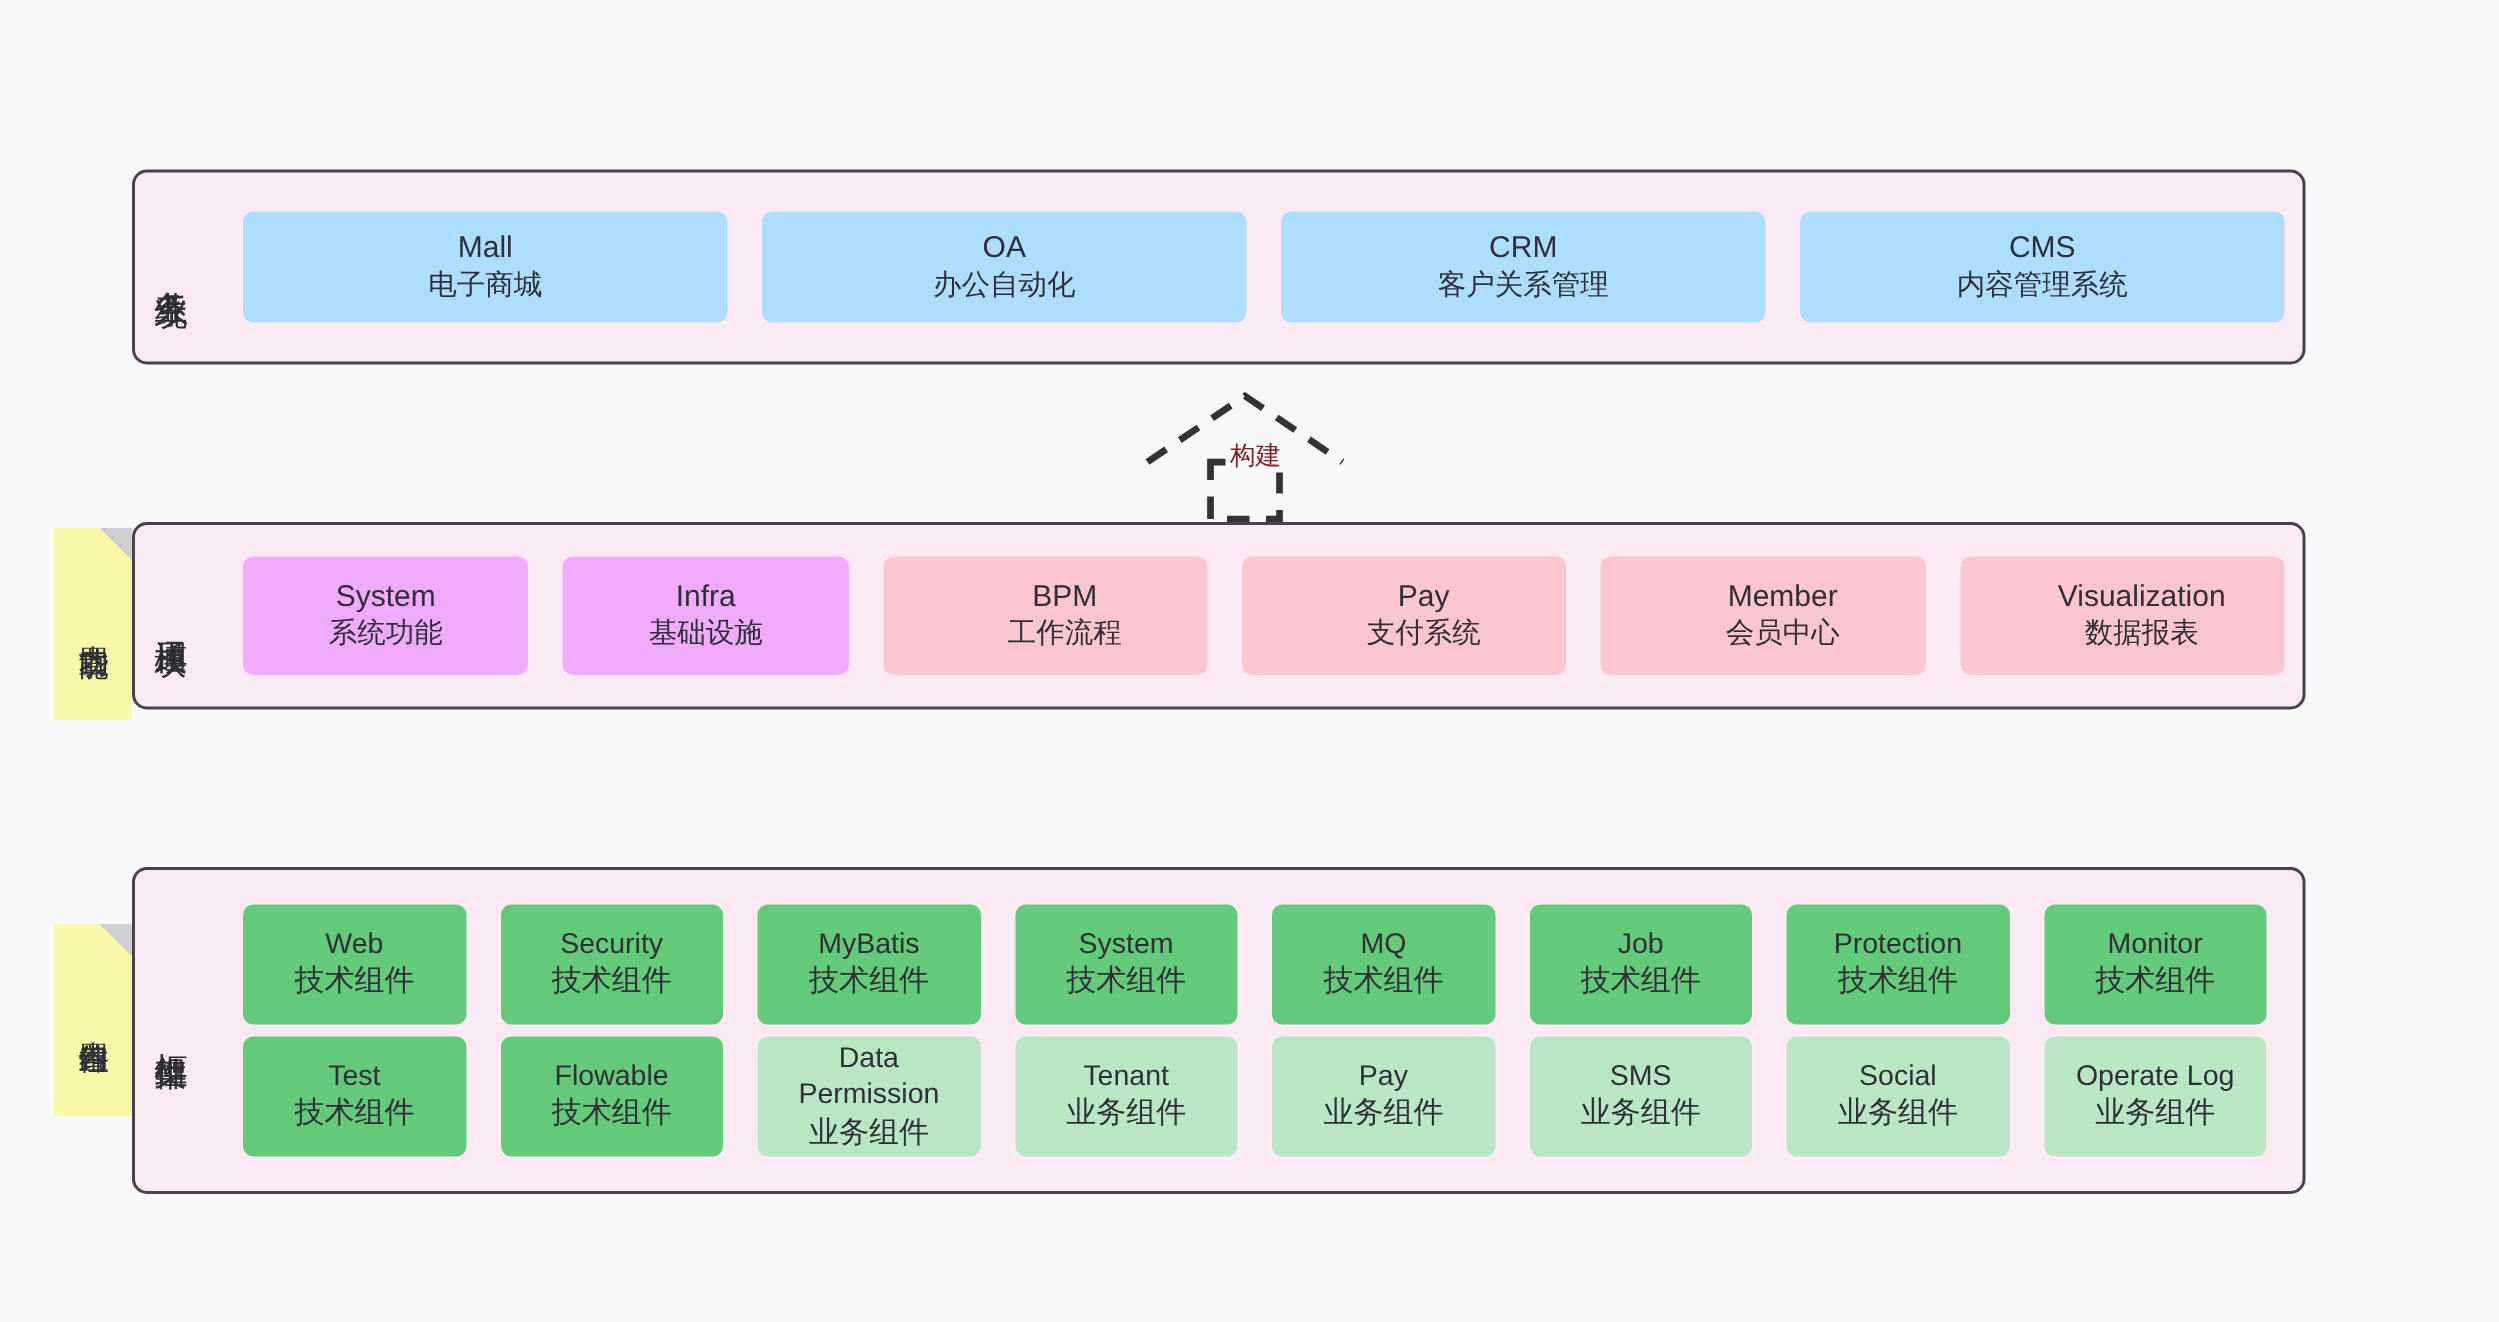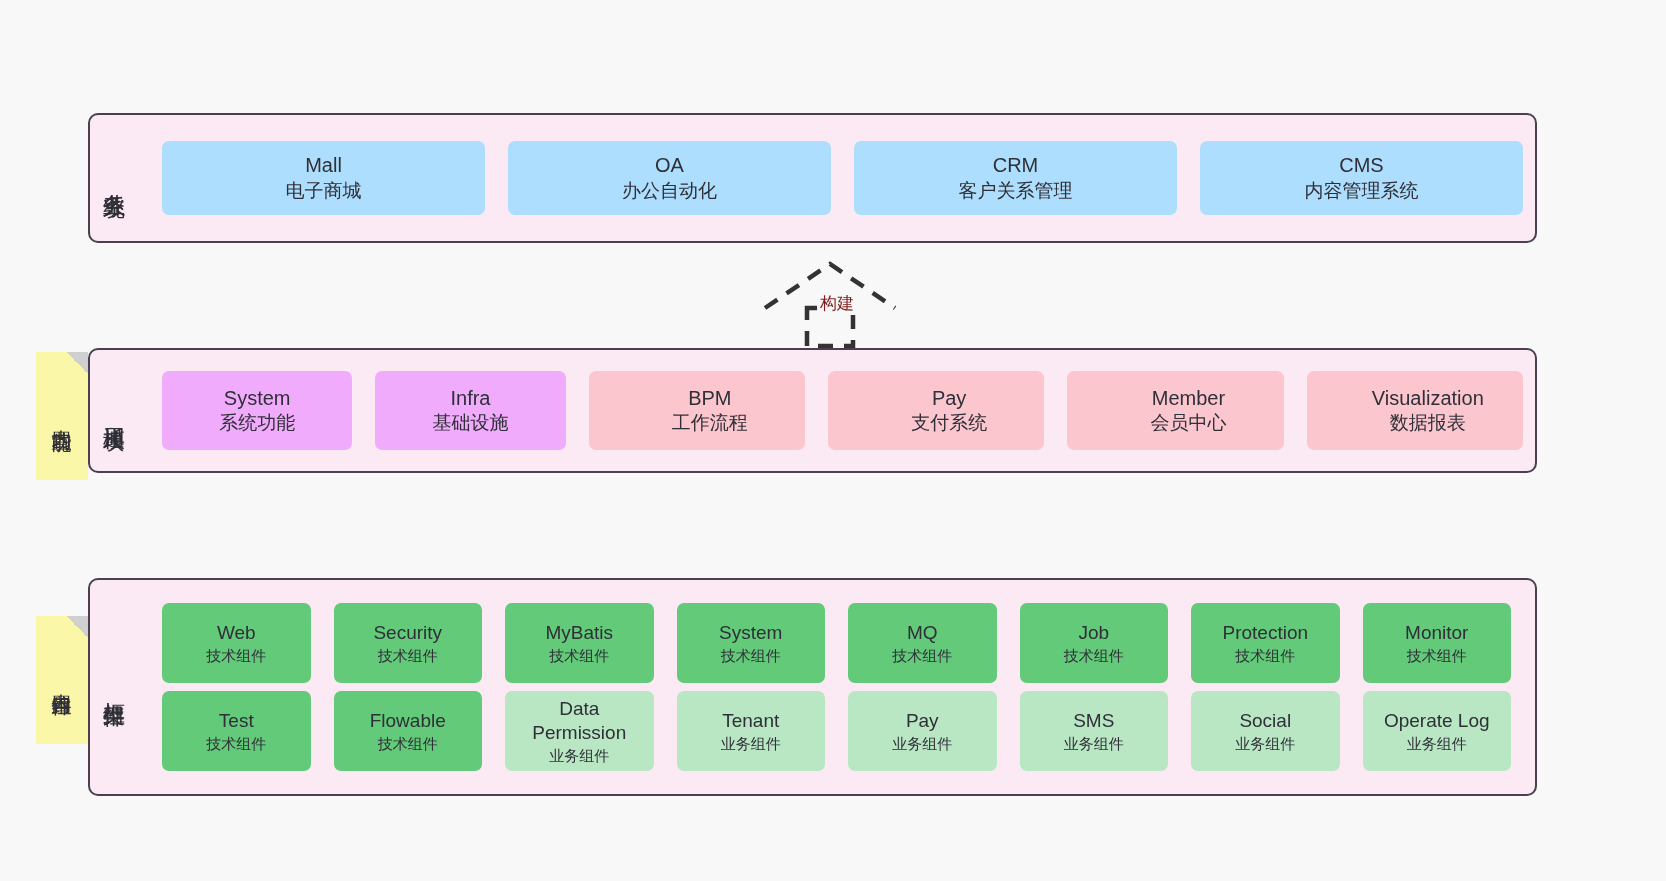--- a/index.html
+++ b/index.html
@@ -86,21 +86,21 @@
   #layer-modules { left: 88px; top: 348px; width: 1449px; height: 125px; }
   #layer-modules .row { height: 79px; }
   #layer-modules .layer-title { width: 48px; font-size: 22px; }
 
   
   #layer-framework { left: 88px; top: 578px; width: 1449px; height: 218px; }
   #layer-framework .layer-body { gap: 8px; padding-right: 24px; }
   #layer-framework .row { height: 80px; }
   #layer-framework .layer-title { width: 48px; font-size: 22px; }
   #layer-framework .card .t1 { font-size: 19px; }
-  #layer-framework .card .t2 { font-size: 15px; }
+  #layer-framework .card .t2 { font-size: 20px; }
 
   
   .note {
     position: absolute;
     background: #fbf7a8;
     color: #2f2f37;
     font-size: 20px;
     letter-spacing: 1px;
     line-height: 1.2;
     display: flex;

